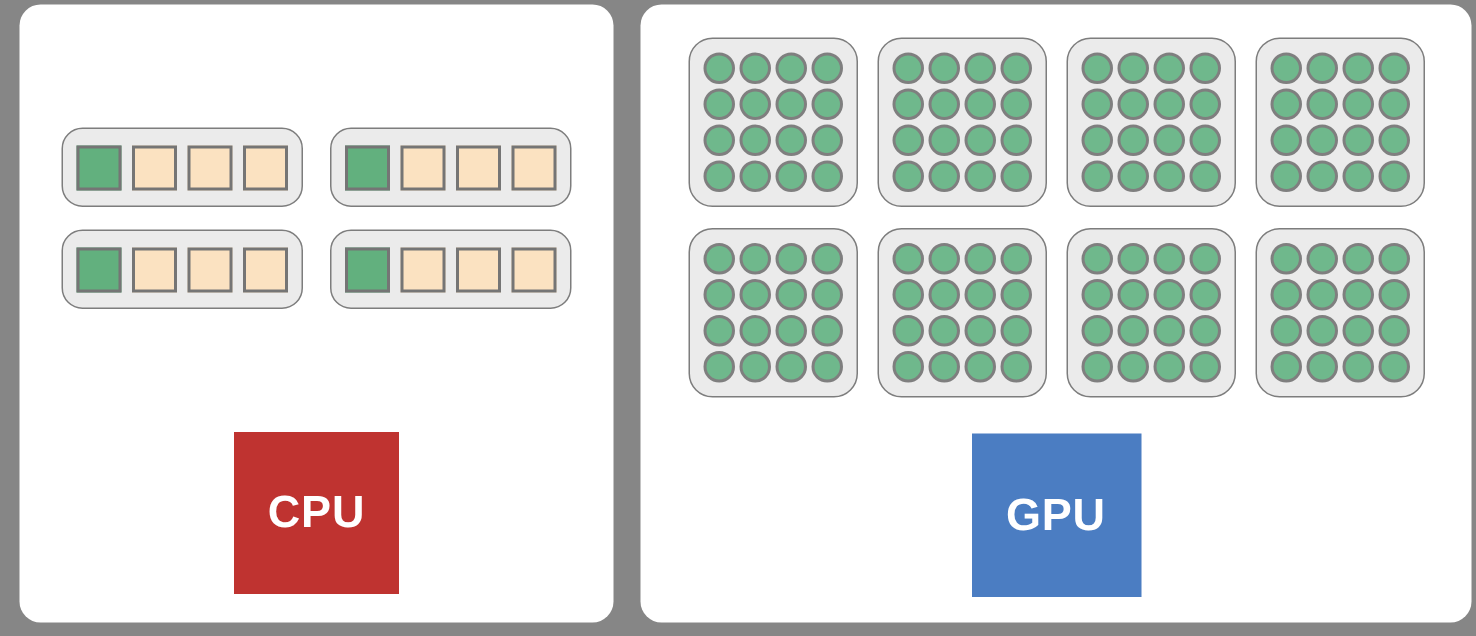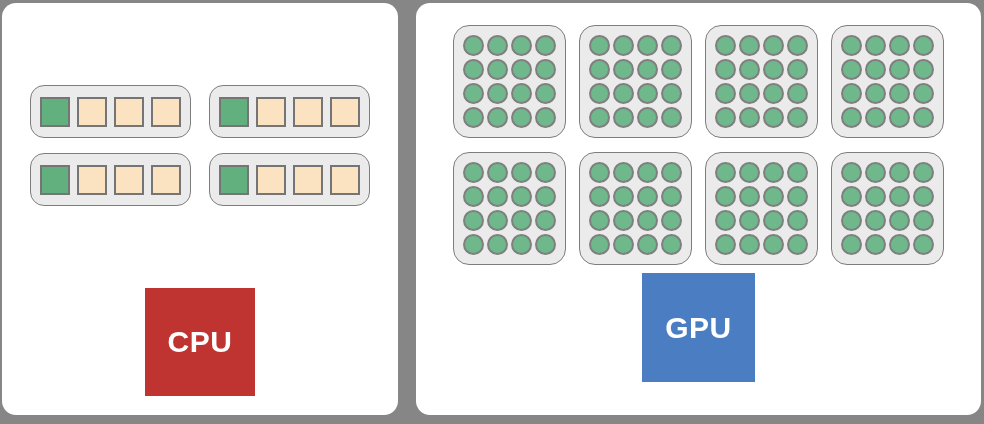--- a/index.html
+++ b/index.html
@@ -4,21 +4,21 @@
 <style>
   html,body{margin:0;padding:0;}
   body{
     font-family:"Liberation Sans", sans-serif;
     background:var(--background,#868686);
     width:984px;height:424px;overflow:hidden;
   }
   .canvas{
     width:984px;height:424px;
     box-sizing:border-box;
-    padding:3px 3px 9px 2px;
+    padding:3px 3px 9px 13px;
     display:flex;gap:18px;
   }
   .panel{
     background:var(--panel,#fff);
     border-radius:14px;
     display:flex;flex-direction:column;align-items:center;
     box-sizing:border-box;
   }
   .panel.cpu{width:396px;flex:0 0 396px;}
   .panel.gpu{flex:1;}
@@ -81,21 +81,21 @@
     color:var(--label_text,#fff);
     font-weight:700;font-size:30px;letter-spacing:.5px;
   }
   .chip-label.cpu-label{
     width:110px;height:108px;
     margin-top:82px;
     background:var(--cpu_label_bg,#bf3330);
   }
   .chip-label.gpu-label{
     width:113px;height:109px;
-    margin-top:8px;
+    margin-top:24px;
     background:var(--gpu_label_bg,#4b7dc2);
   }
 </style>
 </head>
 <body>
 
 <div class="canvas">
 
   <section class="panel cpu">
     <div class="cpu-core-area">

